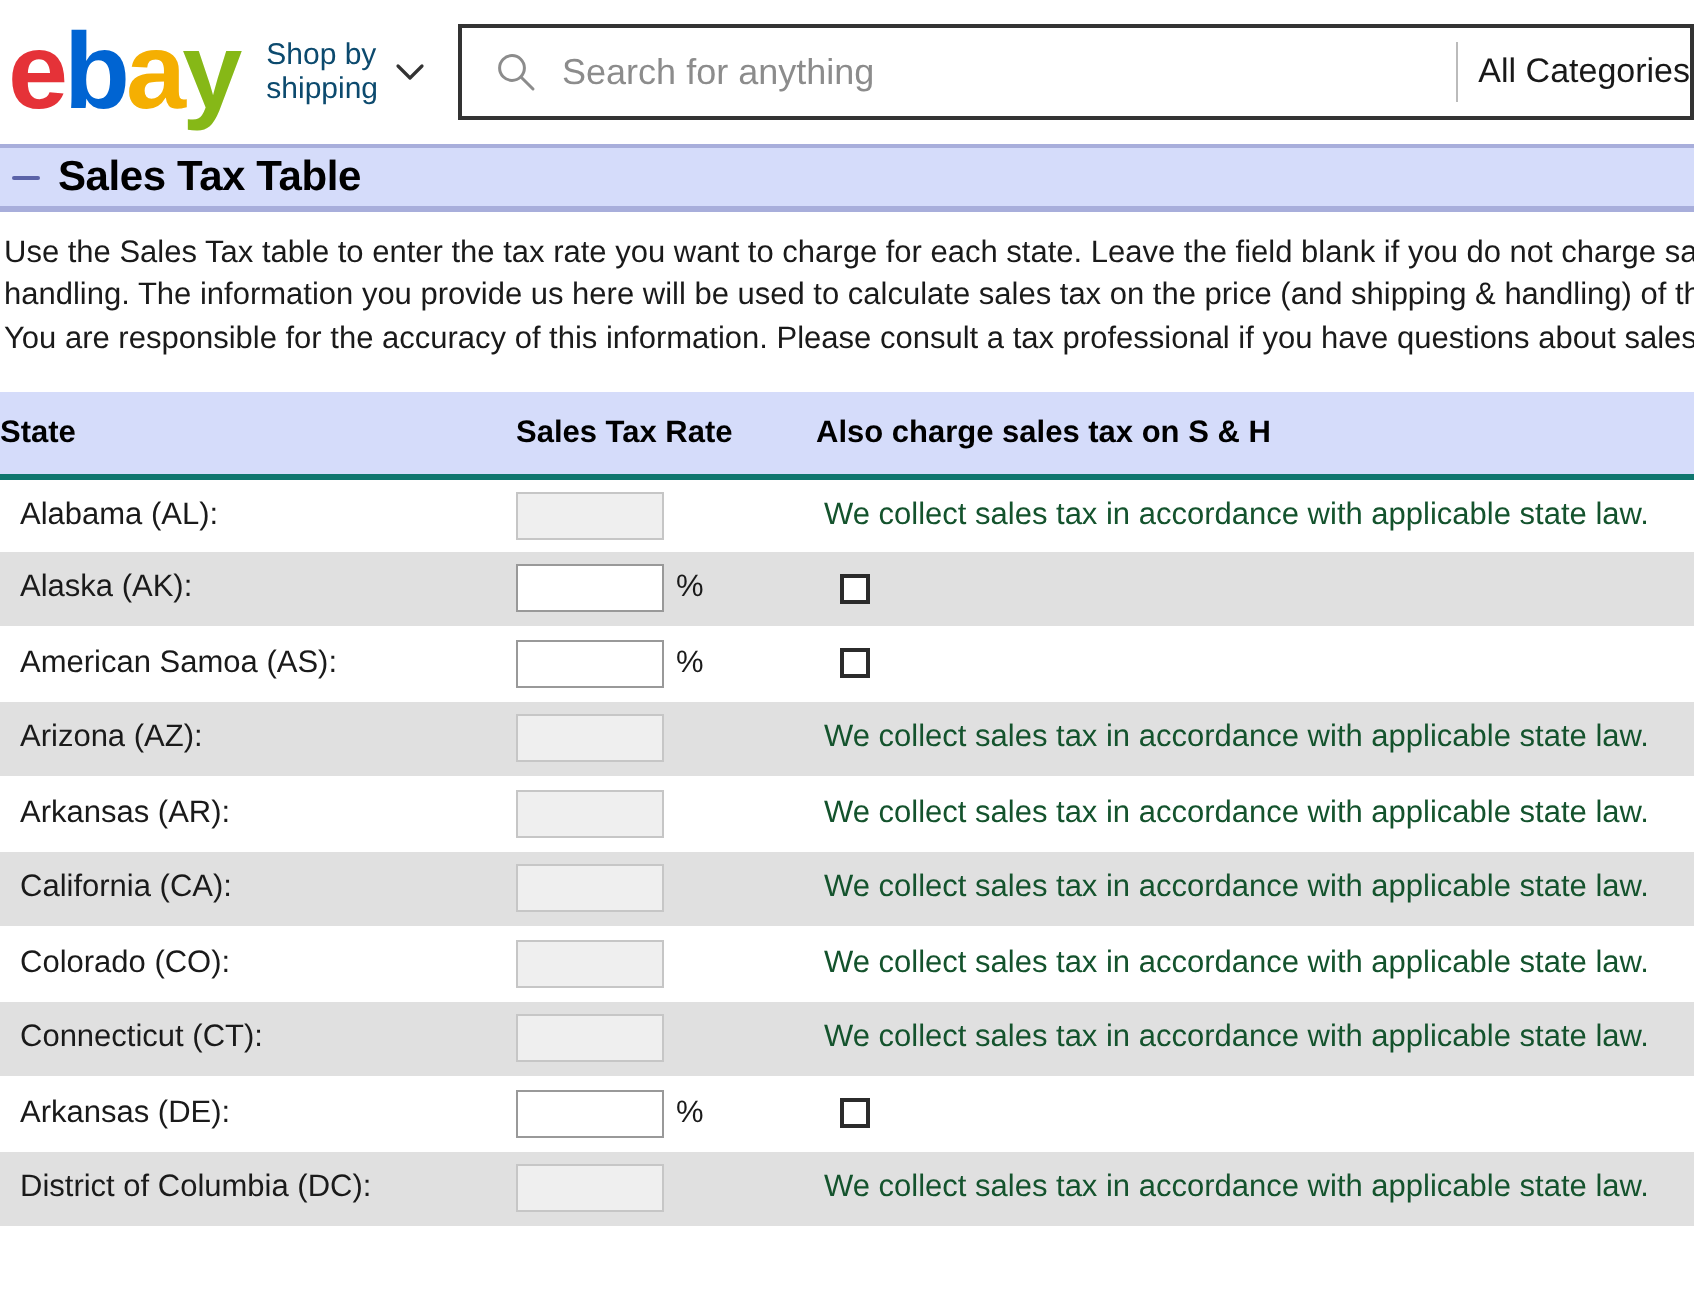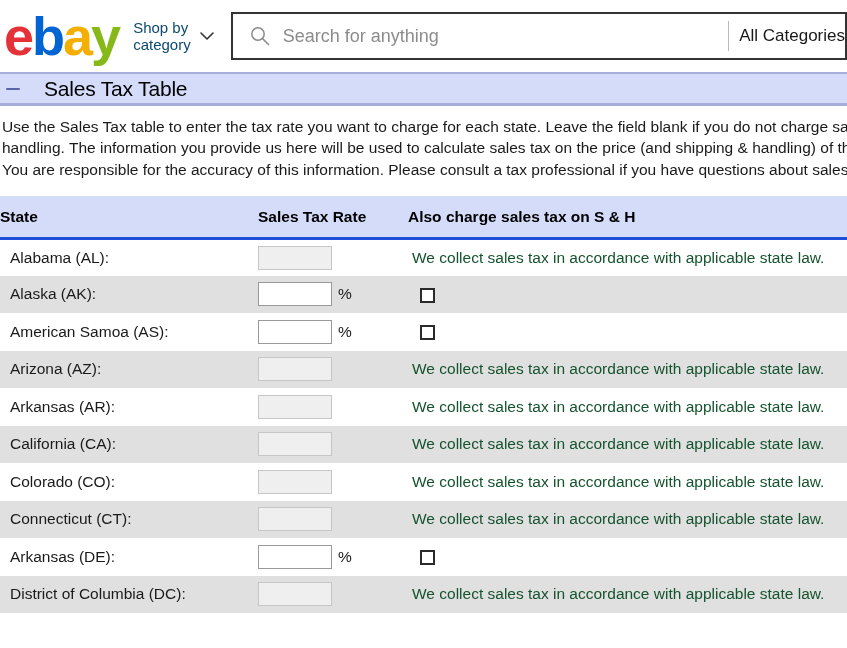--- a/index.html
+++ b/index.html
@@ -102,23 +102,23 @@
     display: flex;
     align-items: center;
     padding-left: 6px;
   }
   .collapse-icon {
     width: 14px; height: 14px;
     margin-right: 8px;
     flex: 0 0 auto;
   }
   .section-title h1 {
-    margin: 16px;
+    margin: 1px;
     font-size: 21px;
-    font-weight: normal;
+    font-weight: bold;
     color: #000000;
     letter-spacing: -0.2px;
   }
 
   
   .intro {
     font-size: 15.5px;
     color: #1a1a1a;
     line-height: 1.38;
     padding: 10px 0 0 2px;
@@ -128,21 +128,21 @@
 
   
   .tax-table {
     width: 1450px;          
     border-collapse: collapse;
     margin-top: 16px;
     table-layout: fixed;
   }
   .tax-table thead th {
     background: #d5dcfa;
-    border-bottom: 3px solid #1d4ed8;
+    border-bottom: 3px solid #0f766e;
     font-size: 15.5px;
     font-weight: bold;
     color: #000000;
     text-align: left;
     padding: 11px 0 10px 0;
     height: 42px;
     vertical-align: middle;
   }
   th.col-state   { width: 258px; padding-left: 6px; }
   th.col-rate    { width: 150px; }
@@ -200,21 +200,21 @@
 
   <div class="ebay-logo">
     <span class="l-e">e</span>
     <span class="l-b">b</span>
     <span class="l-a">a</span>
     <span class="l-y">y</span>
   </div>
 
   <div class="shop-by">
     <div>Shop by</div>
-    <div>category</div>
+    <div>shipping</div>
   </div>
 
   <svg class="chev" viewBox="0 0 20 20">
     <path d="M4 7 L10 13 L16 7" fill="none" stroke="#333333" stroke-width="1.6" stroke-linecap="round" stroke-linejoin="round"></path>
   </svg>
 
   <div class="searchbar">
     <svg class="search-icon" viewBox="0 0 22 22">
       <circle cx="9" cy="9" r="6.2" fill="none" stroke="#8c8c8c" stroke-width="1.5"></circle>
       <line x1="13.6" y1="13.6" x2="19.5" y2="19.5" stroke="#8c8c8c" stroke-width="1.5" stroke-linecap="round"></line>

